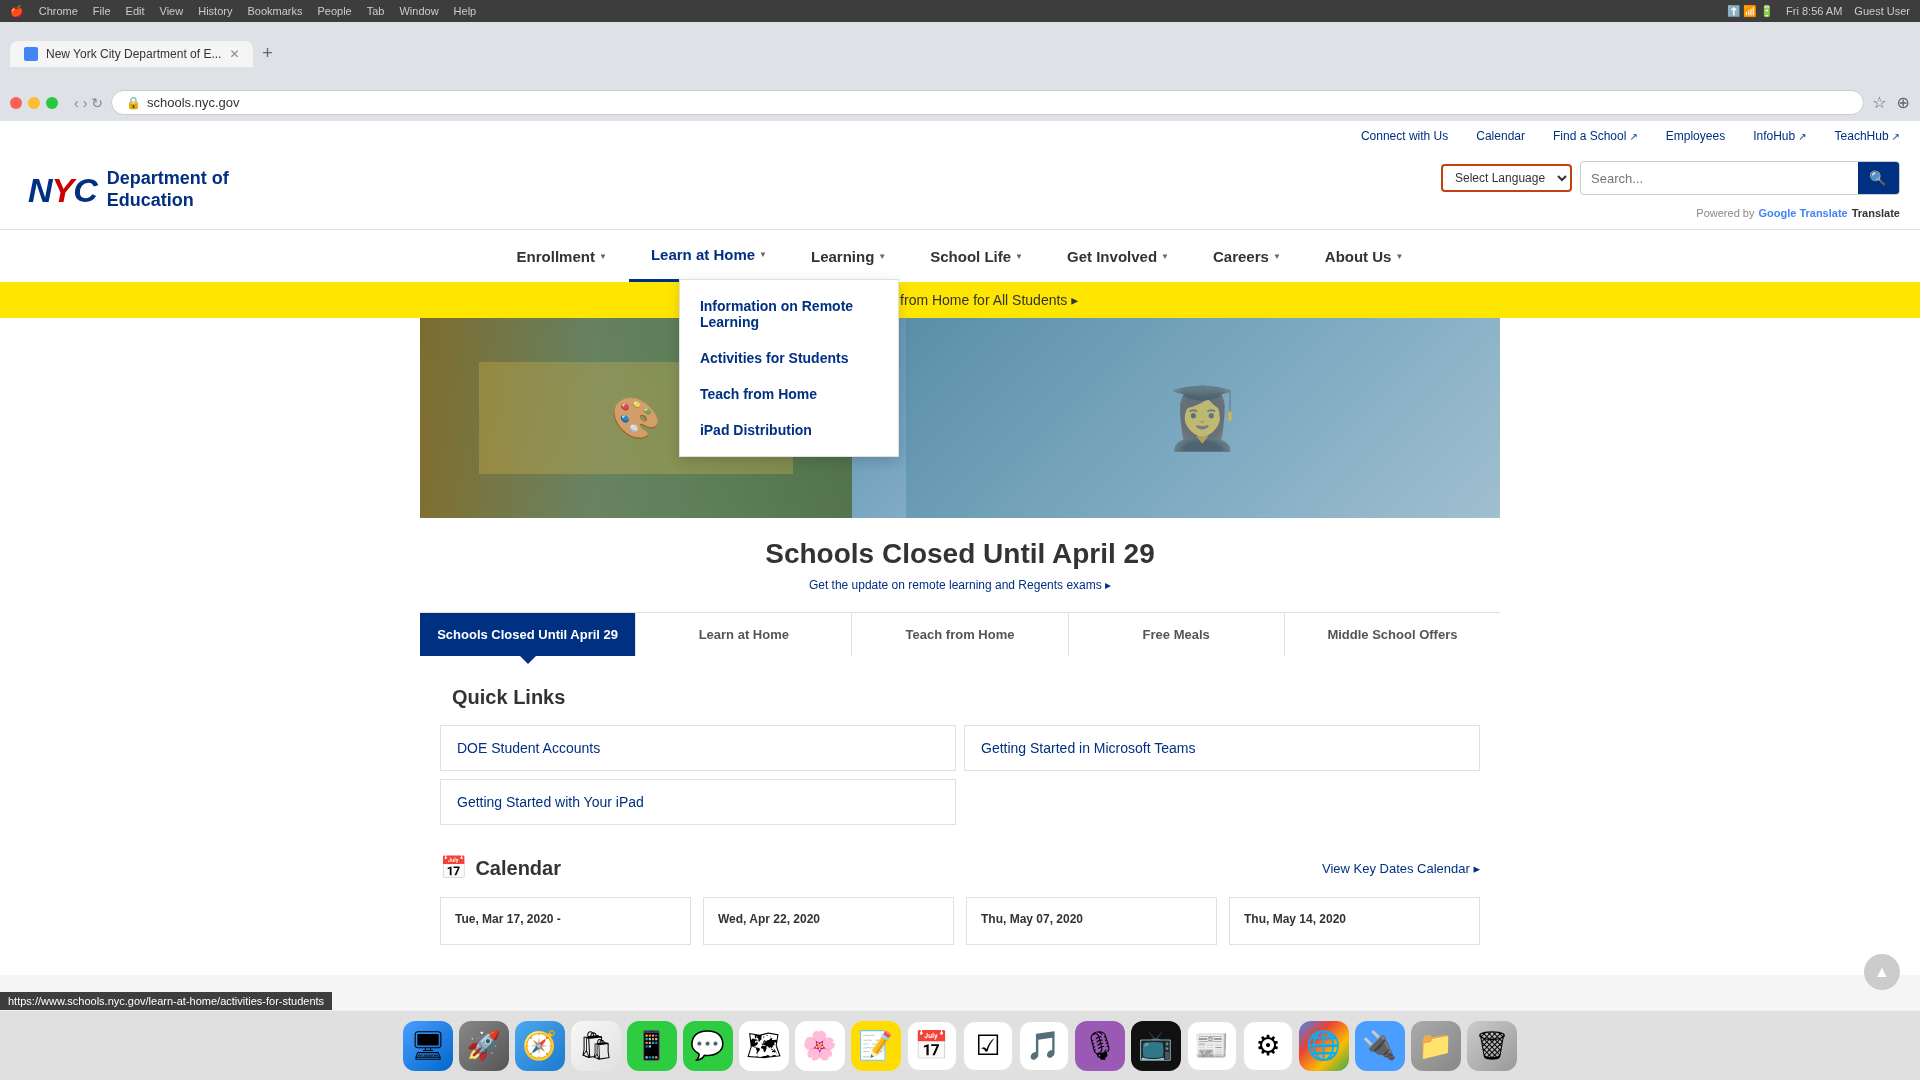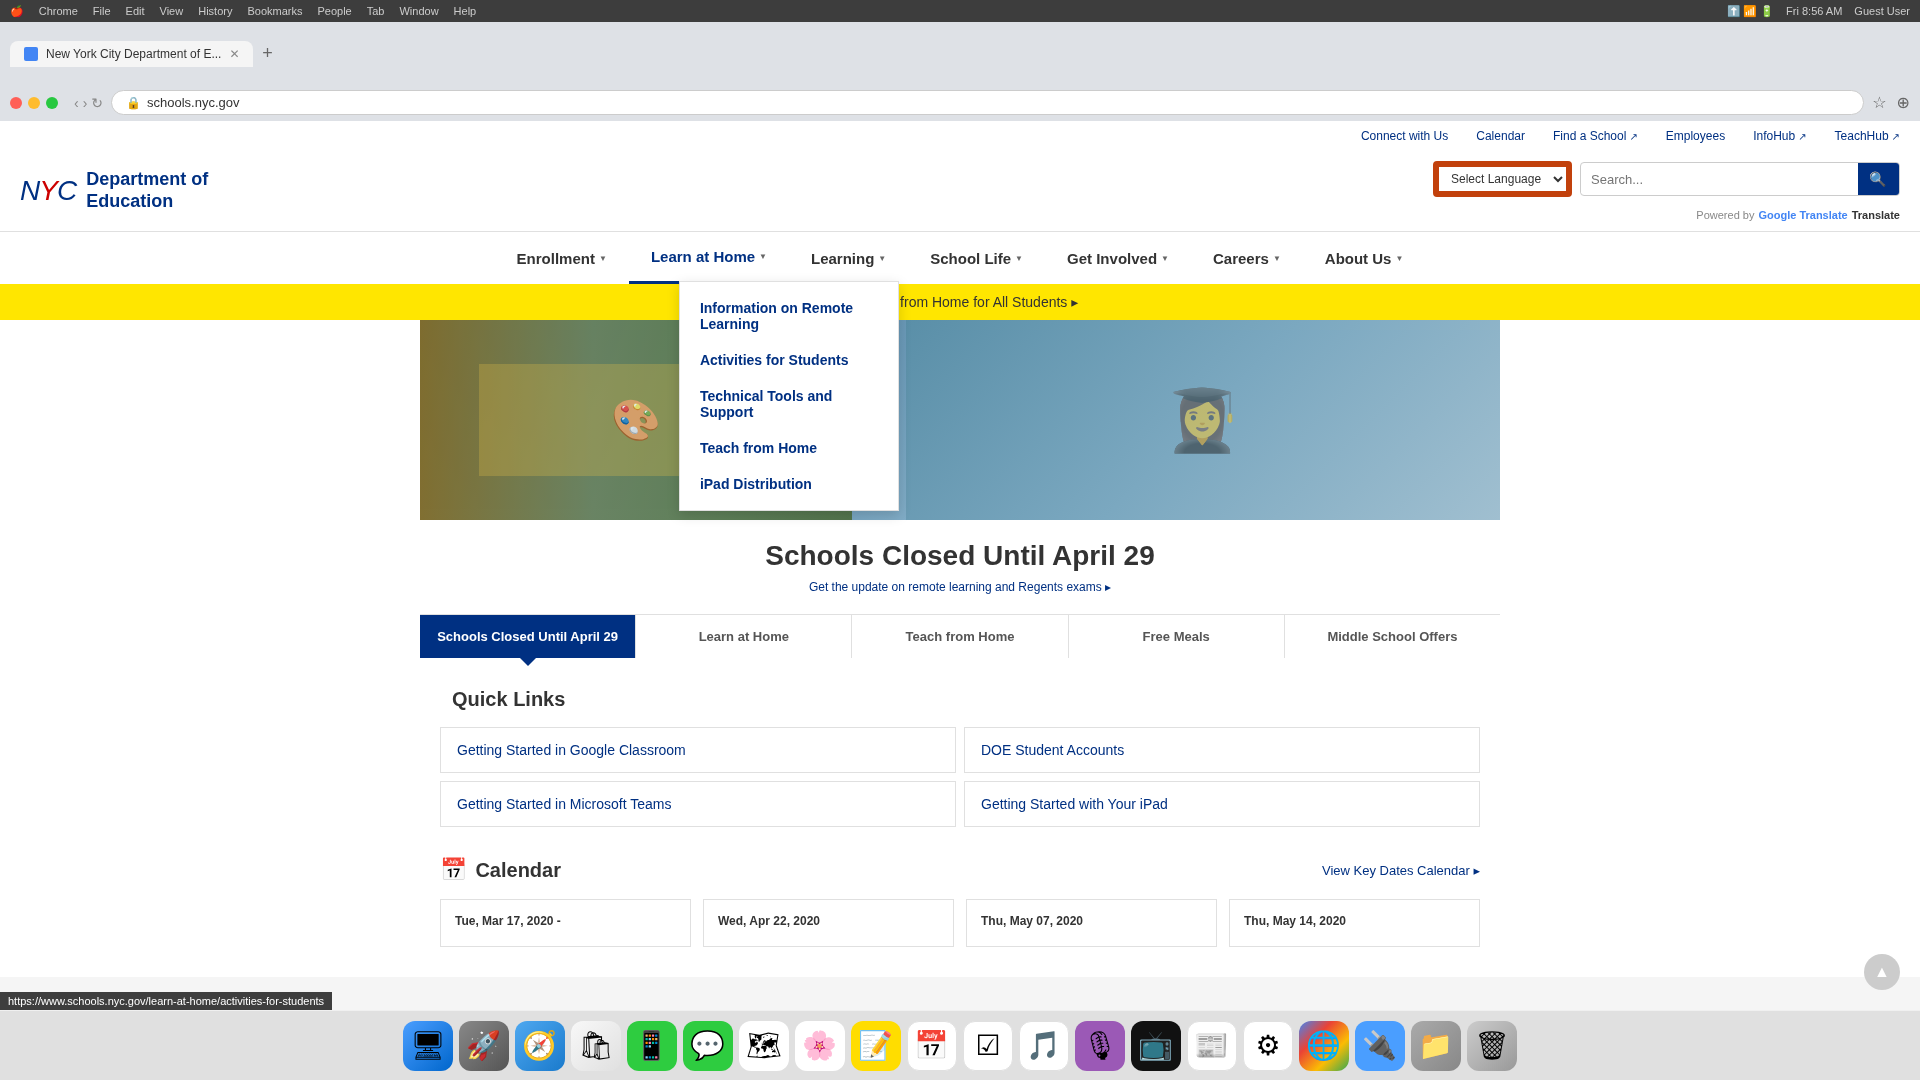--- a/index.html
+++ b/index.html
@@ -145,21 +145,21 @@
     }
     .lang-translate {
       display: flex;
       align-items: center;
       gap: 4px;
       font-size: 11px;
       color: #888;
       margin-top: 4px;
     }
     .lang-select {
-      border: 6px solid #c2410c;
+      border: 2px solid #c2410c;
       border-radius: 4px;
       padding: 4px 8px;
       font-size: 12px;
       background: white;
       color: #333;
     }
 
     
     .main-nav {
       background: white;
@@ -497,21 +497,21 @@
       </a>
       <a>
         <span>TeachHub</span>
         <span class="ext-icon">↗</span>
       </a>
     </div>
 
     <div class="site-header">
       <div class="logo-area">
         <div class="nyc-logo">
-          <span class="nyc-text" style="font-size:28px; font-weight:400; font-style:italic; letter-spacing:-1px;">
+          <span class="nyc-text" style="font-size:34px; font-weight:700; font-style:italic; letter-spacing:-1px;margin-left:8px;">
             <span style="color:#003082;">N</span><span style="color:#cc0000;">Y</span><span style="color:#003082;">C</span>
           </span>
         </div>
         <div class="dept-text">
           <div style="white-space:pre-line;">Department of
 Education</div>
         </div>
       </div>
 
       <div class="header-right">
@@ -537,21 +537,20 @@
         <span>Enrollment</span>
         <span class="nav-arrow-down">▼</span>
       </div>
       <div class="main-nav-item active" style="position:relative;">
         <span>Learn at Home</span>
         <span class="nav-arrow-down">▼</span>
 
         <div class="dropdown-menu">
           <a class="dropdown-item">Information on Remote Learning</a>
           <a class="dropdown-item">Activities for Students</a>
-          <a class="dropdown-item">Technical Tools and Support</a>
           <a class="dropdown-item">Teach from Home</a>
           <a class="dropdown-item">iPad Distribution</a>
         </div>
       </div>
       <div class="main-nav-item">
         <span>Learning</span>
         <span class="nav-arrow-down">▼</span>
       </div>
       <div class="main-nav-item">
         <span>School Life</span>
@@ -611,21 +610,20 @@
         <div class="content-tab">
           <span>Middle School Offers</span>
         </div>
       </div>
 
       <div class="main-content">
 
         <div class="calendar-section">
           <h2 class="section-title">Quick Links</h2>
           <div class="quick-links-grid">
-            <div class="quick-link-item">Getting Started in Google Classroom</div>
             <div class="quick-link-item">DOE Student Accounts</div>
             <div class="quick-link-item">Getting Started in Microsoft Teams</div>
             <div class="quick-link-item">Getting Started with Your iPad</div>
           </div>
         </div>
 
         <div class="calendar-section">
           <div class="calendar-header">
             <div class="calendar-title">
               <span class="calendar-icon">📅</span>

